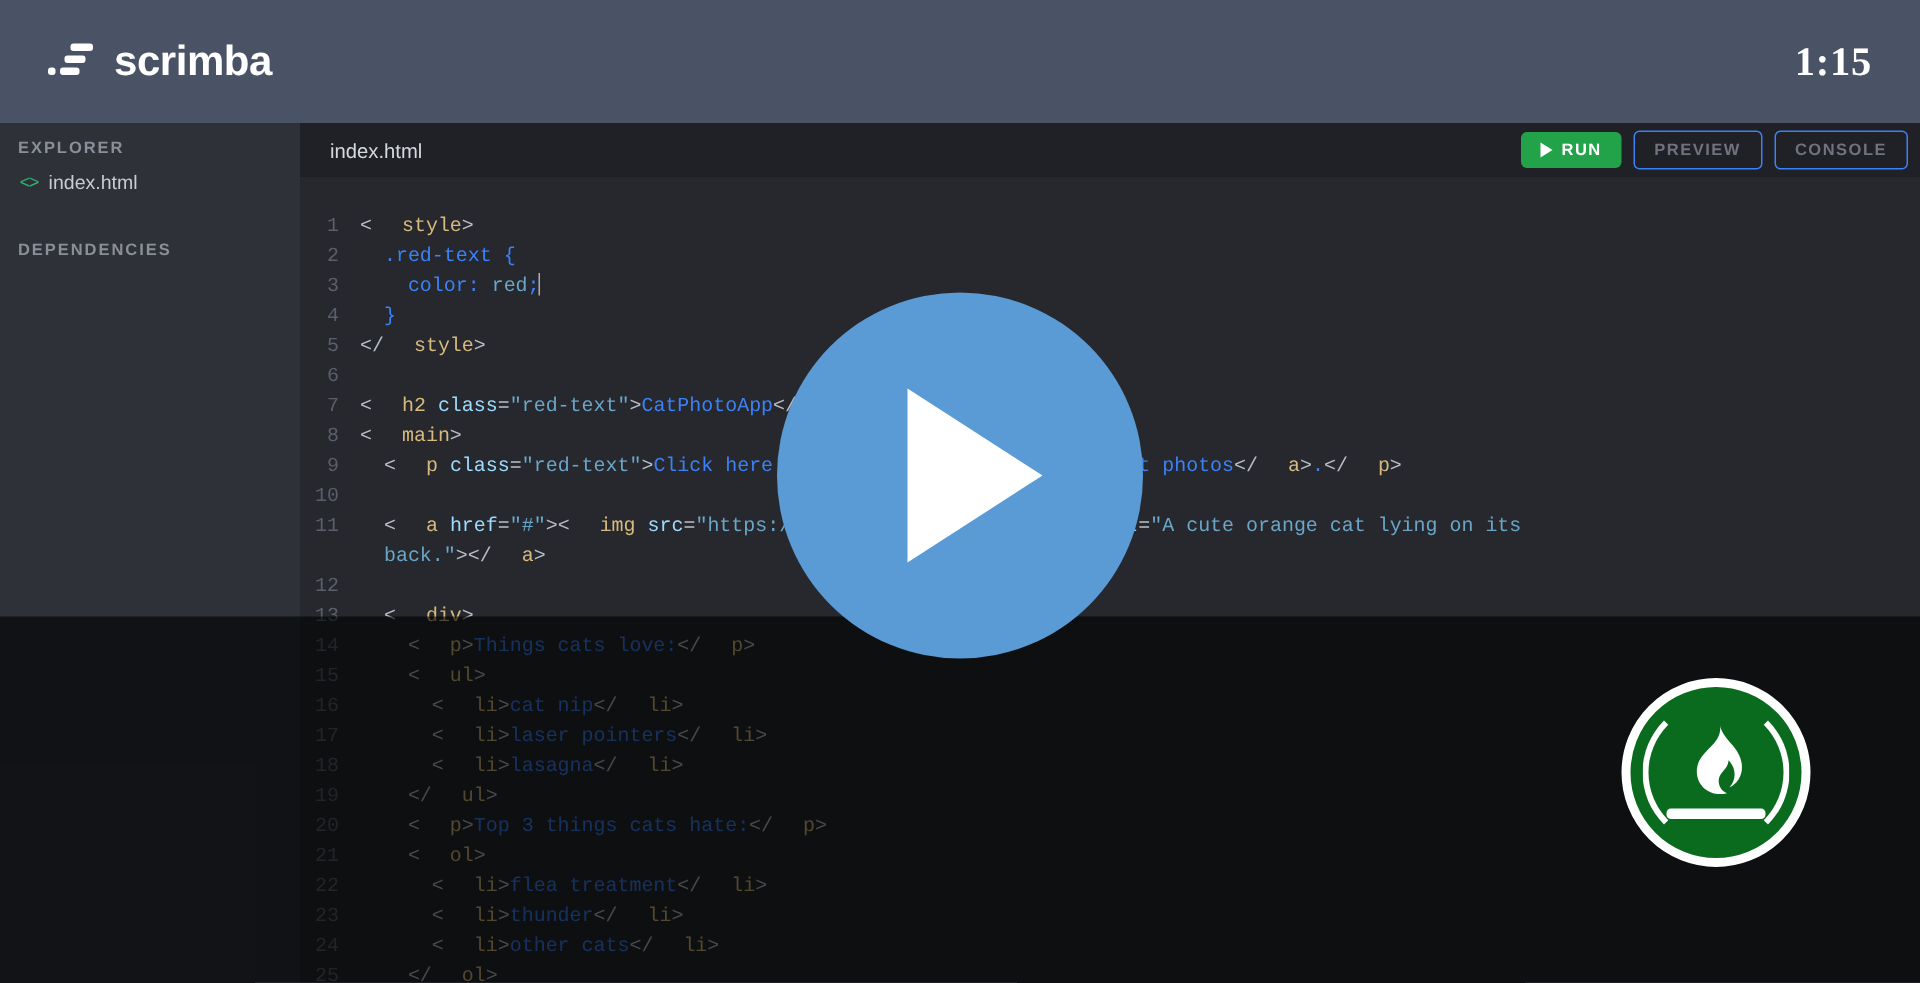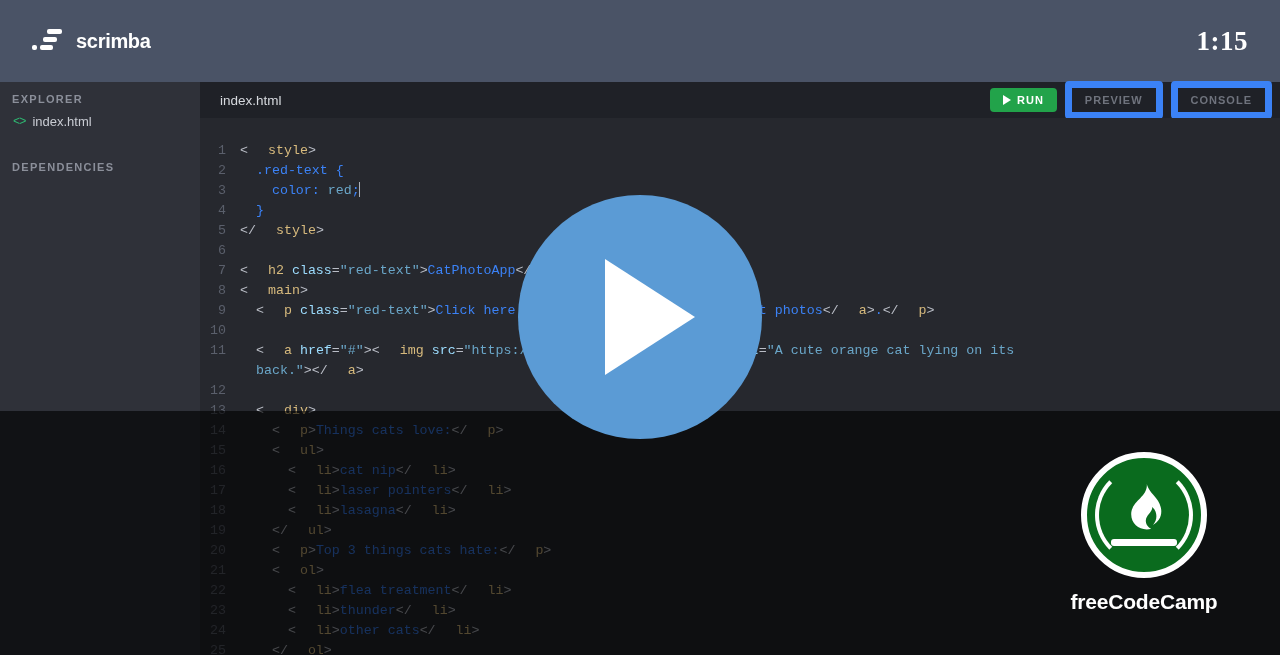--- a/index.html
+++ b/index.html
@@ -18,21 +18,21 @@
     display: flex; align-items: center; justify-content: space-between;
   }
   .brand { display: flex; align-items: center; gap: 14px; padding-left: 32px; }
   .brand-mark { position: relative; width: 30px; height: 26px; }
   .brand-mark i { position: absolute; background: #ffffff; border-radius: 2px; display:block; }
   .bm-dot  { left: 0px;  top: 17px; width: 5px;  height: 5px;  border-radius: 50%; }
   .bm-b1   { left: 8px;  top: 17px; width: 13px; height: 5px; }
   .bm-b2   { left: 11px; top: 9px;  width: 14px; height: 5px; }
   .bm-b3   { left: 15px; top: 1px;  width: 15px; height: 5px; }
   .brand-name {
-    color: #ffffff; font-size: 20px; font-weight: 700; letter-spacing: -0.3px;
+    color: #ffffff; font-size: 28px; font-weight: 700; letter-spacing: -0.3px;
   }
   .timer {
     color: #ffffff; font-size: 27px; font-weight: 700; padding-right: 32px;
     letter-spacing: 0.5px;
     font-family: Liberation Serif, serif;
   }
 
   
   .sidebar {
     position: absolute; left: 0; top: 82px; width: 200px; height: 641px;
@@ -69,21 +69,21 @@
     font-size: 11px; font-weight: 700; letter-spacing: 1px;
     border-radius: 4px; padding: 6px 13px;
     display: flex; align-items: center; gap: 6px;
     font-family: "Liberation Sans", sans-serif;
   }
   .btn-run { background: #22a34a; color: #ffffff; }
   .btn-run .tri {
     width: 0; height: 0; border-left: 8px solid #fff;
     border-top: 5px solid transparent; border-bottom: 5px solid transparent;
   }
-  .btn-ghost { background: transparent; color: #6f737d; border: 7px solid #3b82f6; }
+  .btn-ghost { background: transparent; color: #6f737d; border: 1px solid #3b82f6; }
 
   
   .editor {
     position: absolute; left: 200px; top: 118px; width: 1080px; height: 537px;
     background: #26282e;
     font-family: "Liberation Mono", monospace;
     font-size: 13.3px; line-height: 20px;
     padding-top: 23px;
     overflow: hidden;
   }
@@ -231,16 +231,15 @@
   </div>
 
   <div class="fcc">
     <div class="fcc-circle">
       <span class="fcc-arc"></span>
       <svg class="fcc-flame" viewBox="0 0 44 58">
         <path fill="#ffffff" d="M24.5 0c1.6 7.2-2.2 12-6.3 16.2-4.3 4.4-9 8.6-9 16.1 0 9 7.2 15.1 15.5 15.1 1.6 0 3.2-.2 4.6-.6-3.3-1.4-5.5-4.4-5.5-8 0-3.1 1.6-5.1 3.3-7.1 1.6-1.9 3.2-3.8 3.2-6.8 2.6 2.6 4.1 5.6 4.1 9.4 0 3.3-1.3 6.3-3.4 8.6 4.9-2.4 8.3-7.4 8.3-13.3 0-6.7-3.4-11.4-7-15.6C28.4 9.5 24.9 5.4 24.5 0z"></path>
       </svg>
       <span class="fcc-bar"></span>
     </div>
-    <div class="fcc-name">freeCodeCamp</div>
   </div>
 
 </div>
 
 </body></html>

